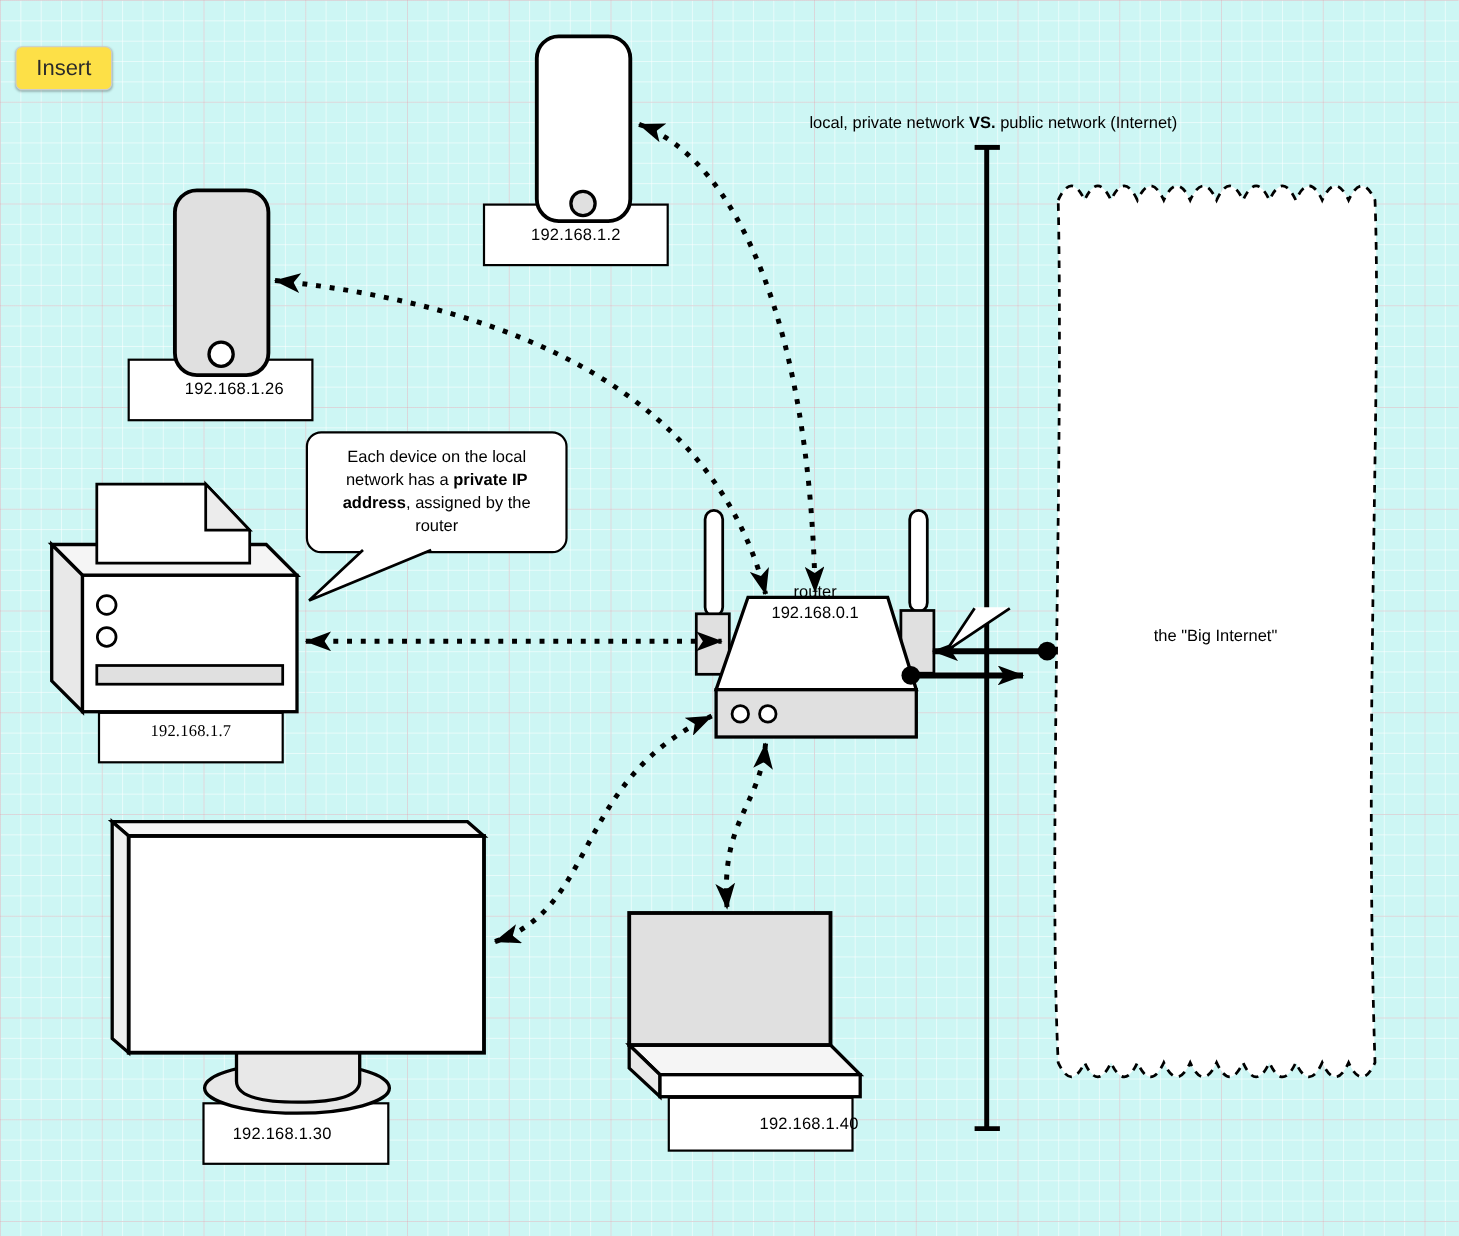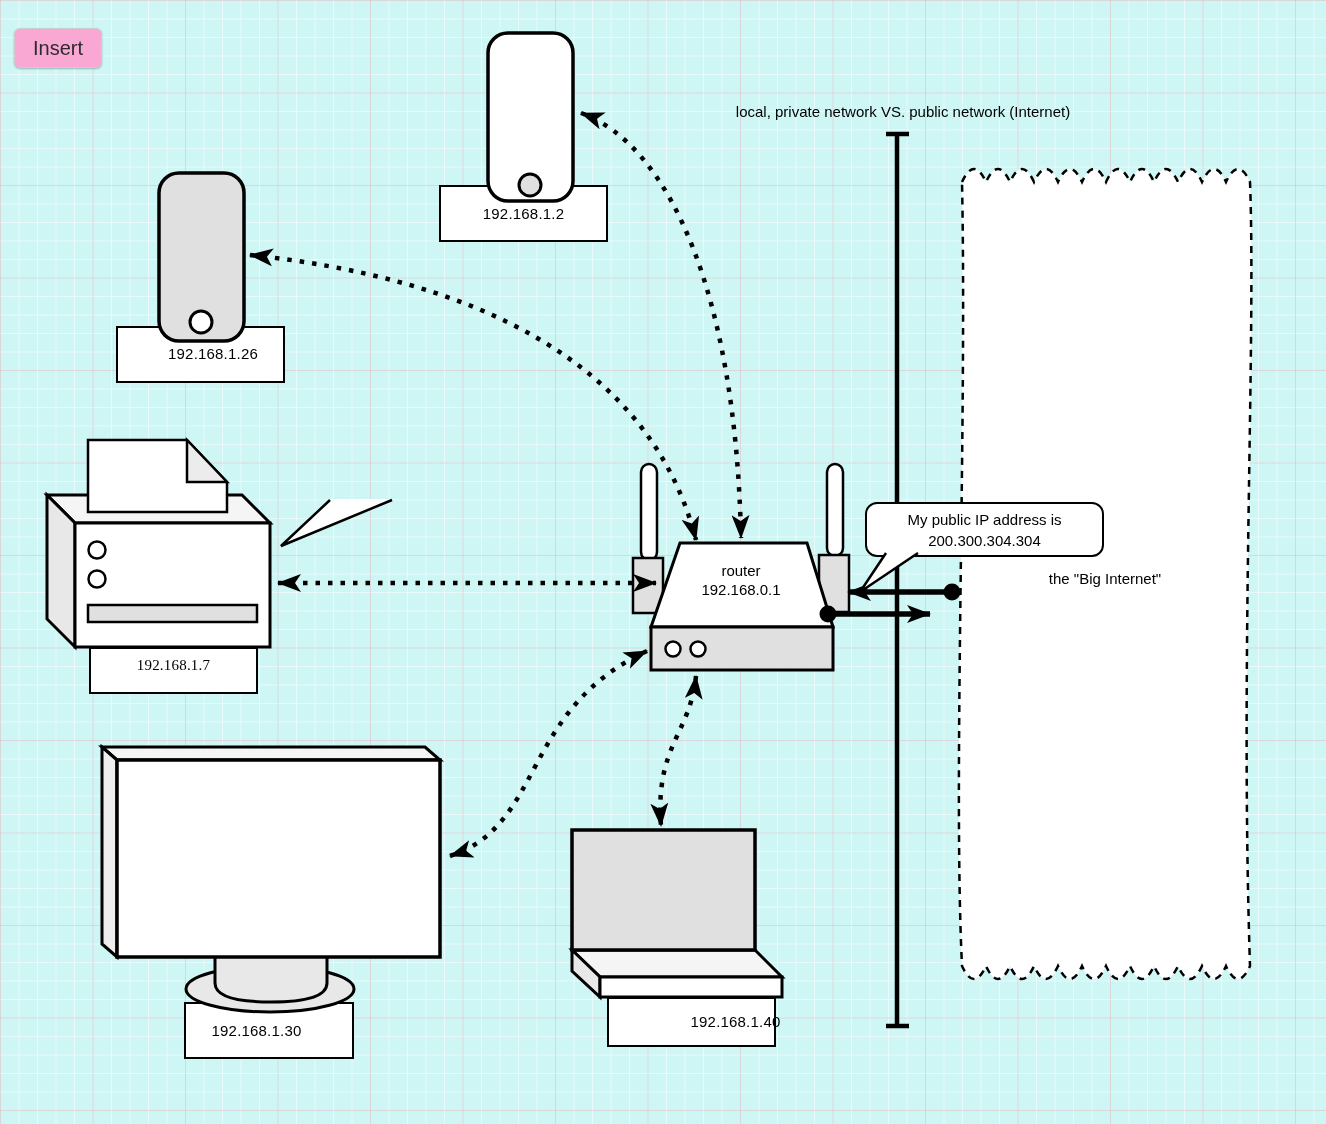--- a/index.html
+++ b/index.html
@@ -18,28 +18,28 @@
   .abs{position:absolute;}
   #diagram-svg{position:absolute;left:0;top:0;z-index:1;}
   .txt{position:absolute;z-index:5;color:#000;font-size:15px;line-height:19px;text-align:center;}
   .iplabel{letter-spacing:.2px;text-align:center;}
   .bubble{
     position:absolute;z-index:5;background:#fff;border:2.5px solid #000;border-radius:14px;
     color:#000;font-size:15px;line-height:21px;text-align:center;box-sizing:border-box;
   }
   .tail{position:absolute;z-index:6;overflow:visible;}
   #insert-btn{
-    position:absolute;left:14px;top:28px;width:86px;height:38px;z-index:10;
-    background:#f9a8d4;border:1px solid #cdcdcd;border-radius:6px;
+    position:absolute;left:14px;top:42px;width:86px;height:38px;z-index:10;
+    background:#fde047;border:1px solid #cdcdcd;border-radius:6px;
     box-shadow:0 1px 2px rgba(0,0,0,.25);
     font-size:20px;color:#2b2b2b;display:flex;align-items:center;justify-content:center;
     cursor:default;
     text-align:right;
   }
-  b{font-weight:normal;}
+  b{font-weight:bold;}
 </style>
 </head>
 <body>
 
 <div id="canvas" class="abs" style="left:0;top:0;width:1326px;height:1124px;">
 
 <svg id="diagram-svg" width="1326" height="1124" viewBox="0 0 1326 1124">
   <defs>
     <marker id="ah" viewBox="0 0 24 18" refX="23" refY="9" markerWidth="24" markerHeight="18" markerUnits="userSpaceOnUse" orient="auto">
       <path d="M0,0 L24,9 L0,18 L6,9 Z" fill="#000"></path>
@@ -130,42 +130,39 @@
     <circle cx="828" cy="614" r="8.5" stroke="none"></circle>
   </g>
 </svg>
 
 <div class="txt" style="left:730px;top:102px;width:346px;">
   <span>local, private network </span><b>VS.</b><span> public network (Internet)</span>
 </div>
 
 <div class="txt" style="left:1040px;top:569px;width:130px;">the "Big Internet"</div>
 
-<div class="txt" style="left:678px;top:561px;width:126px;">
+<div class="txt" style="left:678px;top:529px;width:126px;">
   <div>router</div>
   <div>192.168.0.1</div>
 </div>
 
 <div class="txt iplabel" style="left:440px;top:204px;width:167px;">192.168.1.2</div>
 <div class="txt iplabel" style="left:117px;top:344px;width:192px;">192.168.1.26</div>
 <div class="txt iplabel" style="left:90px;top:656px;width:167px;font-family:Liberation Serif, serif;">192.168.1.7</div>
 <div class="txt iplabel" style="left:185px;top:1021px;width:143px;">192.168.1.30</div>
 <div class="txt iplabel" style="left:608px;top:1012px;width:167px;margin-left:44px;">192.168.1.40</div>
 
+<div class="bubble" style="left:278px;top:392px;width:238px;height:111px;padding:11px 15px;">
+  <span>Each device on the local network has a </span><b>private IP address</b><span>, assigned by the router</span>
+</div>
 <svg class="tail" style="left:270px;top:495px;" width="140" height="60">
   <path d="M60,4 L11,51 L122,4 Z" fill="#fff"></path>
   <path d="M60,5 L11,51 L122,5" fill="none" stroke="#000" stroke-width="2.5"></path>
 </svg>
 
-<div class="bubble" style="left:865px;top:502px;width:239px;height:55px;padding:5px 8px;border-radius:12px;">
-  <div>
-    <span>My </span><b>public IP addres</b><span>s is</span>
-  </div>
-  <div>200.300.304.304</div>
-</div>
 <svg class="tail" style="left:852px;top:548px;" width="90" height="55">
   <path d="M34,4 L8,44 L66,4 Z" fill="#fff"></path>
   <path d="M34,5 L8,44 L66,5" fill="none" stroke="#000" stroke-width="2.5"></path>
 </svg>
 
 <div id="insert-btn">Insert</div>
 
 </div>
 
 </body></html>

